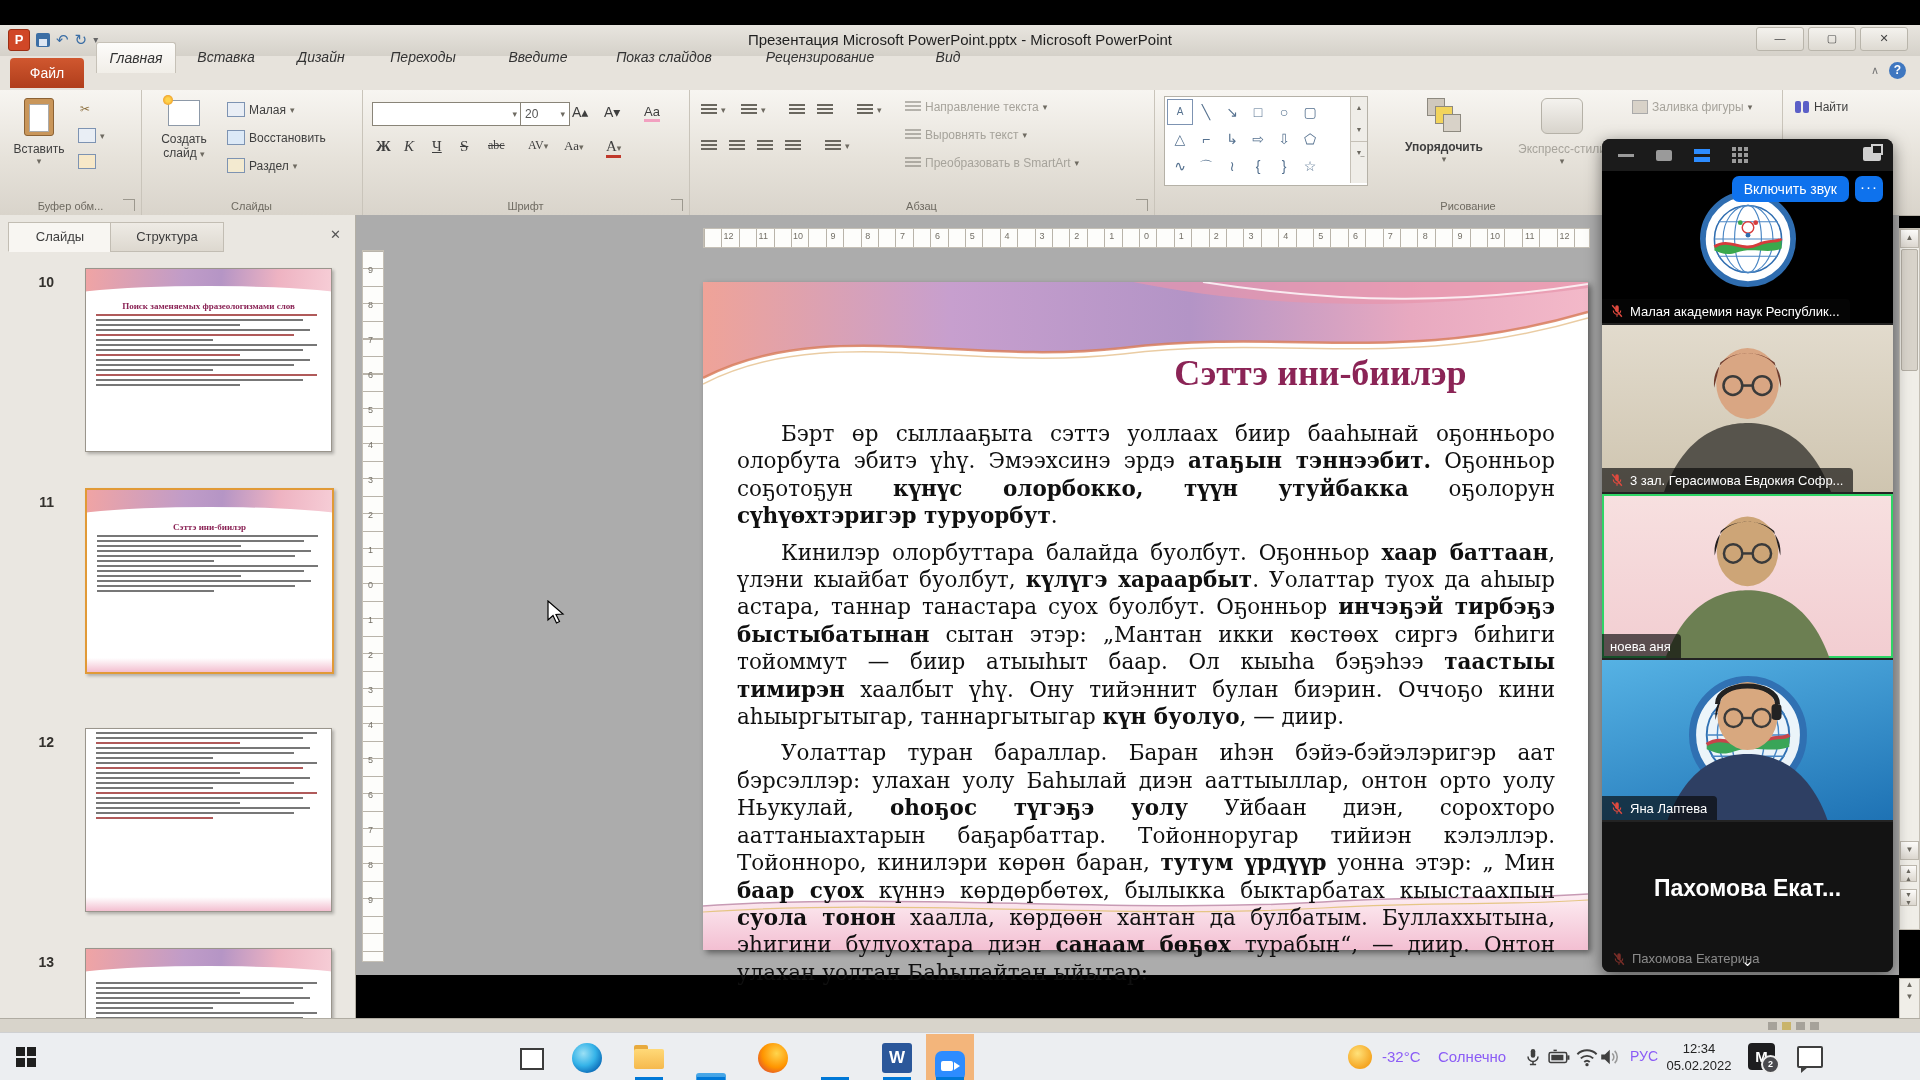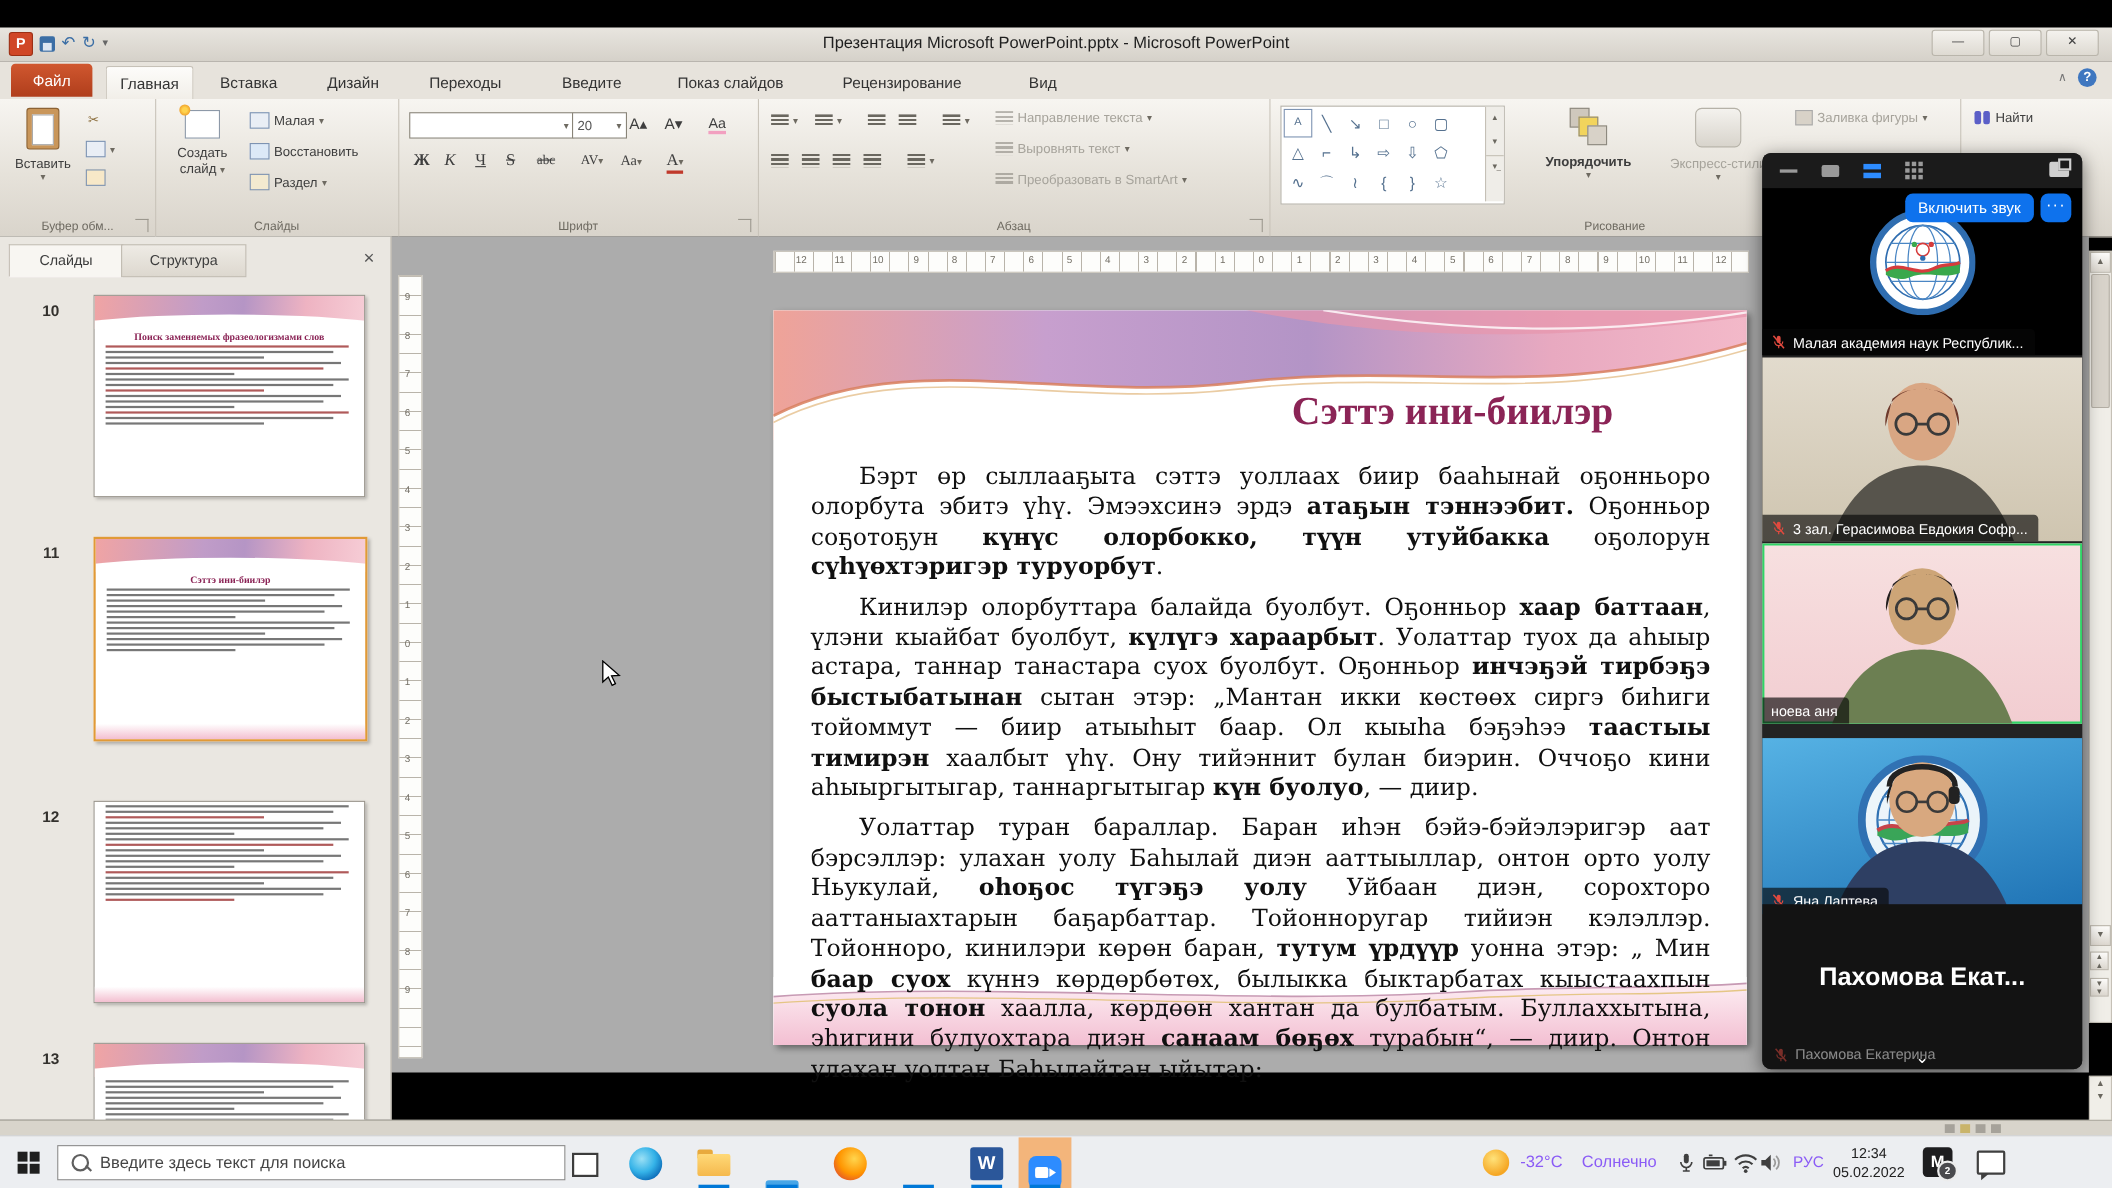--- a/index.html
+++ b/index.html
@@ -20,21 +20,21 @@
   .win-title{left:0;top:31px;width:1920px;text-align:center;font-size:15px;color:#1f1f1f;}
   .winbtns{right:12px;top:27px;display:flex;gap:4px;}
   .winbtn{width:46px;height:22px;border:1px solid #b9b5ab;border-radius:3px;
           background:linear-gradient(#f4f2ee,#dedad2);color:#444;font-size:11px;
           text-align:center;line-height:20px;}
   
   .tabsrow{left:0;top:56px;width:1920px;height:34px;background:#e7e3dc;}
   .ftab{left:10px;top:58px;width:74px;height:30px;border-radius:4px 4px 0 0;
         background:linear-gradient(#d0572f,#b03e1c);color:#fff;font-size:14px;
         text-align:center;line-height:30px;}
-  .tab{top:60px;height:30px;font-size:14px;color:#333;text-align:center;line-height:30px;}
+  .tab{top:42px;height:30px;font-size:14px;color:#333;text-align:center;line-height:30px;font-style:italic;}
   .tab.active{background:linear-gradient(#fdfcfa,#f1eee8);border:1px solid #c6c1b7;border-bottom:none;
               border-radius:3px 3px 0 0;}
   .ribbon-right{right:14px;top:62px;display:flex;gap:10px;align-items:center;}
   .helpq{width:17px;height:17px;border-radius:50%;background:#3f77c0;color:#fff;font-size:12px;
          text-align:center;line-height:17px;font-weight:bold;}
   .caret{color:#777;font-size:11px;}
   
   .ribbon{left:0;top:90px;width:1920px;height:125px;
           background:linear-gradient(#f7f5f1,#e6e2da 55%,#d9d4cb);border-bottom:1px solid #b7b2a8;}
   .rgroup{position:absolute;top:0;height:125px;border-right:1px solid #c9c4ba;}
@@ -587,24 +587,20 @@
     <i style="left:1810px;"></i>
   </div>
 
   <div class="abs taskbar">
     <div class="startlogo">
         <i></i>
         <i></i>
         <i></i>
         <i></i>
       </div>
-    <div class="searchbox">
-      <span class="mag"></span>
-      <span>Введите здесь текст для поиска</span>
-    </div>
     <div class="tv-ic"></div>
     <div class="appico circleic edge-ic" style="left:572px;"></div>
     <div class="appico folder-ic" style="left:634px;">
         <i></i>
       </div>
     <div class="underline" style="left:635px;"></div>
     <div class="appico mail-ic" style="left:696px;"></div>
     <div class="underline" style="left:697px;"></div>
     <div class="appico circleic ffx-ic" style="left:758px;"></div>
 
@@ -725,21 +721,21 @@
             <ellipse cx="60" cy="28" rx="15" ry="17" fill="#cda577"></ellipse>
             <path d="M44,30 C42,8 78,8 76,30 L73,18 C66,12 54,12 47,18 Z" fill="#241f1e"></path>
             <circle cx="53" cy="29" r="4.5" fill="none" stroke="#3a3a3a" stroke-width="1.2"></circle>
             <circle cx="67" cy="29" r="4.5" fill="none" stroke="#3a3a3a" stroke-width="1.2"></circle>
             <line x1="57.5" y1="29" x2="62.5" y2="29" stroke="#3a3a3a" stroke-width="1.2"></line>
           </svg>
           <div class="znm">
             <span>ноева аня</span>
           </div>
         </div>
-        <div class="ztile" style="top: 521px; height: 160px; background: linear-gradient(165deg, rgb(86, 178, 228), rgb(30, 114, 180)); margin-top: 11px;">
+        <div class="ztile" style="top: 521px; height: 160px; background: linear-gradient(165deg, rgb(86, 178, 228), rgb(30, 114, 180));">
           <div style="position:absolute;left:50%;top:48%;transform:translate(-50%,-50%);"><svg width="118" height="118" viewBox="0 0 100 100" style="opacity:0.9">
               <circle cx="50" cy="50" r="47" fill="#fff"></circle>
               <circle cx="50" cy="50" r="47" fill="none" stroke="#2f6db0" stroke-width="6"></circle>
               <circle cx="50" cy="50" r="35" fill="none" stroke="#2f6db0" stroke-width="1.6"></circle>
               <ellipse cx="50" cy="50" rx="14" ry="35" fill="none" stroke="#4a86c4" stroke-width="1.2"></ellipse>
               <ellipse cx="50" cy="50" rx="26" ry="35" fill="none" stroke="#4a86c4" stroke-width="1.2"></ellipse>
               <line x1="15" y1="50" x2="85" y2="50" stroke="#4a86c4" stroke-width="1.2"></line>
               <line x1="19" y1="32" x2="81" y2="32" stroke="#4a86c4" stroke-width="1.2"></line>
               <line x1="19" y1="68" x2="81" y2="68" stroke="#4a86c4" stroke-width="1.2"></line>
               <path d="M15,58 C30,48 44,64 60,56 C72,50 80,54 85,50 L85,60 C70,66 54,58 38,64 C28,68 20,64 15,62 Z" fill="#3aa84c"></path>

